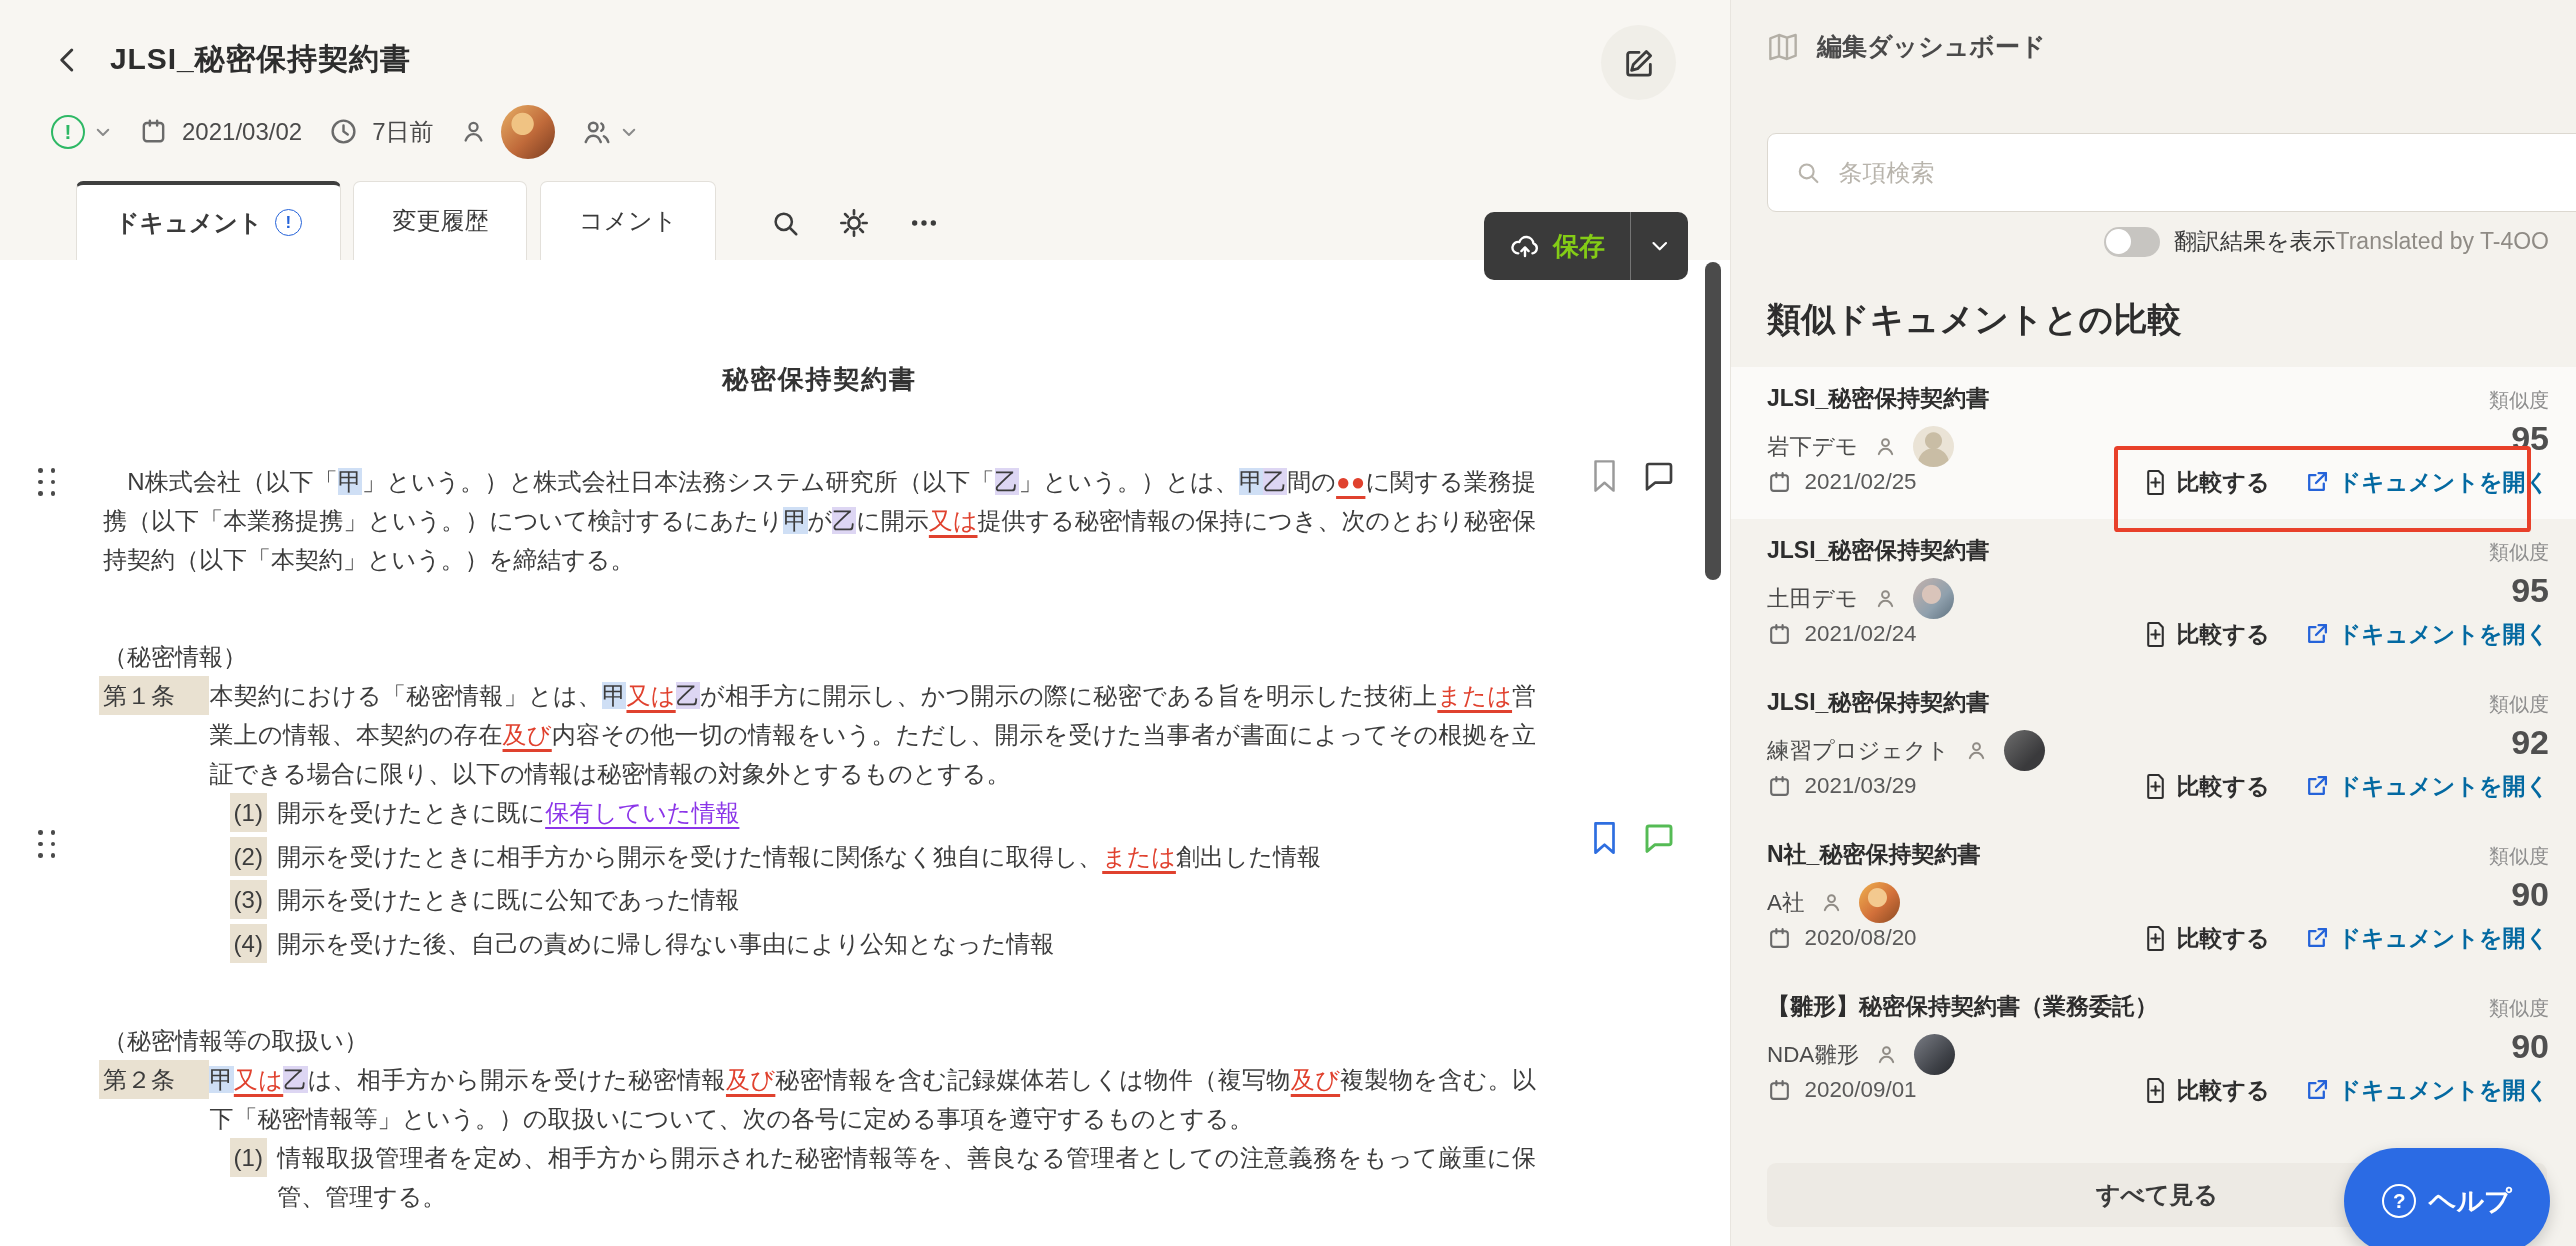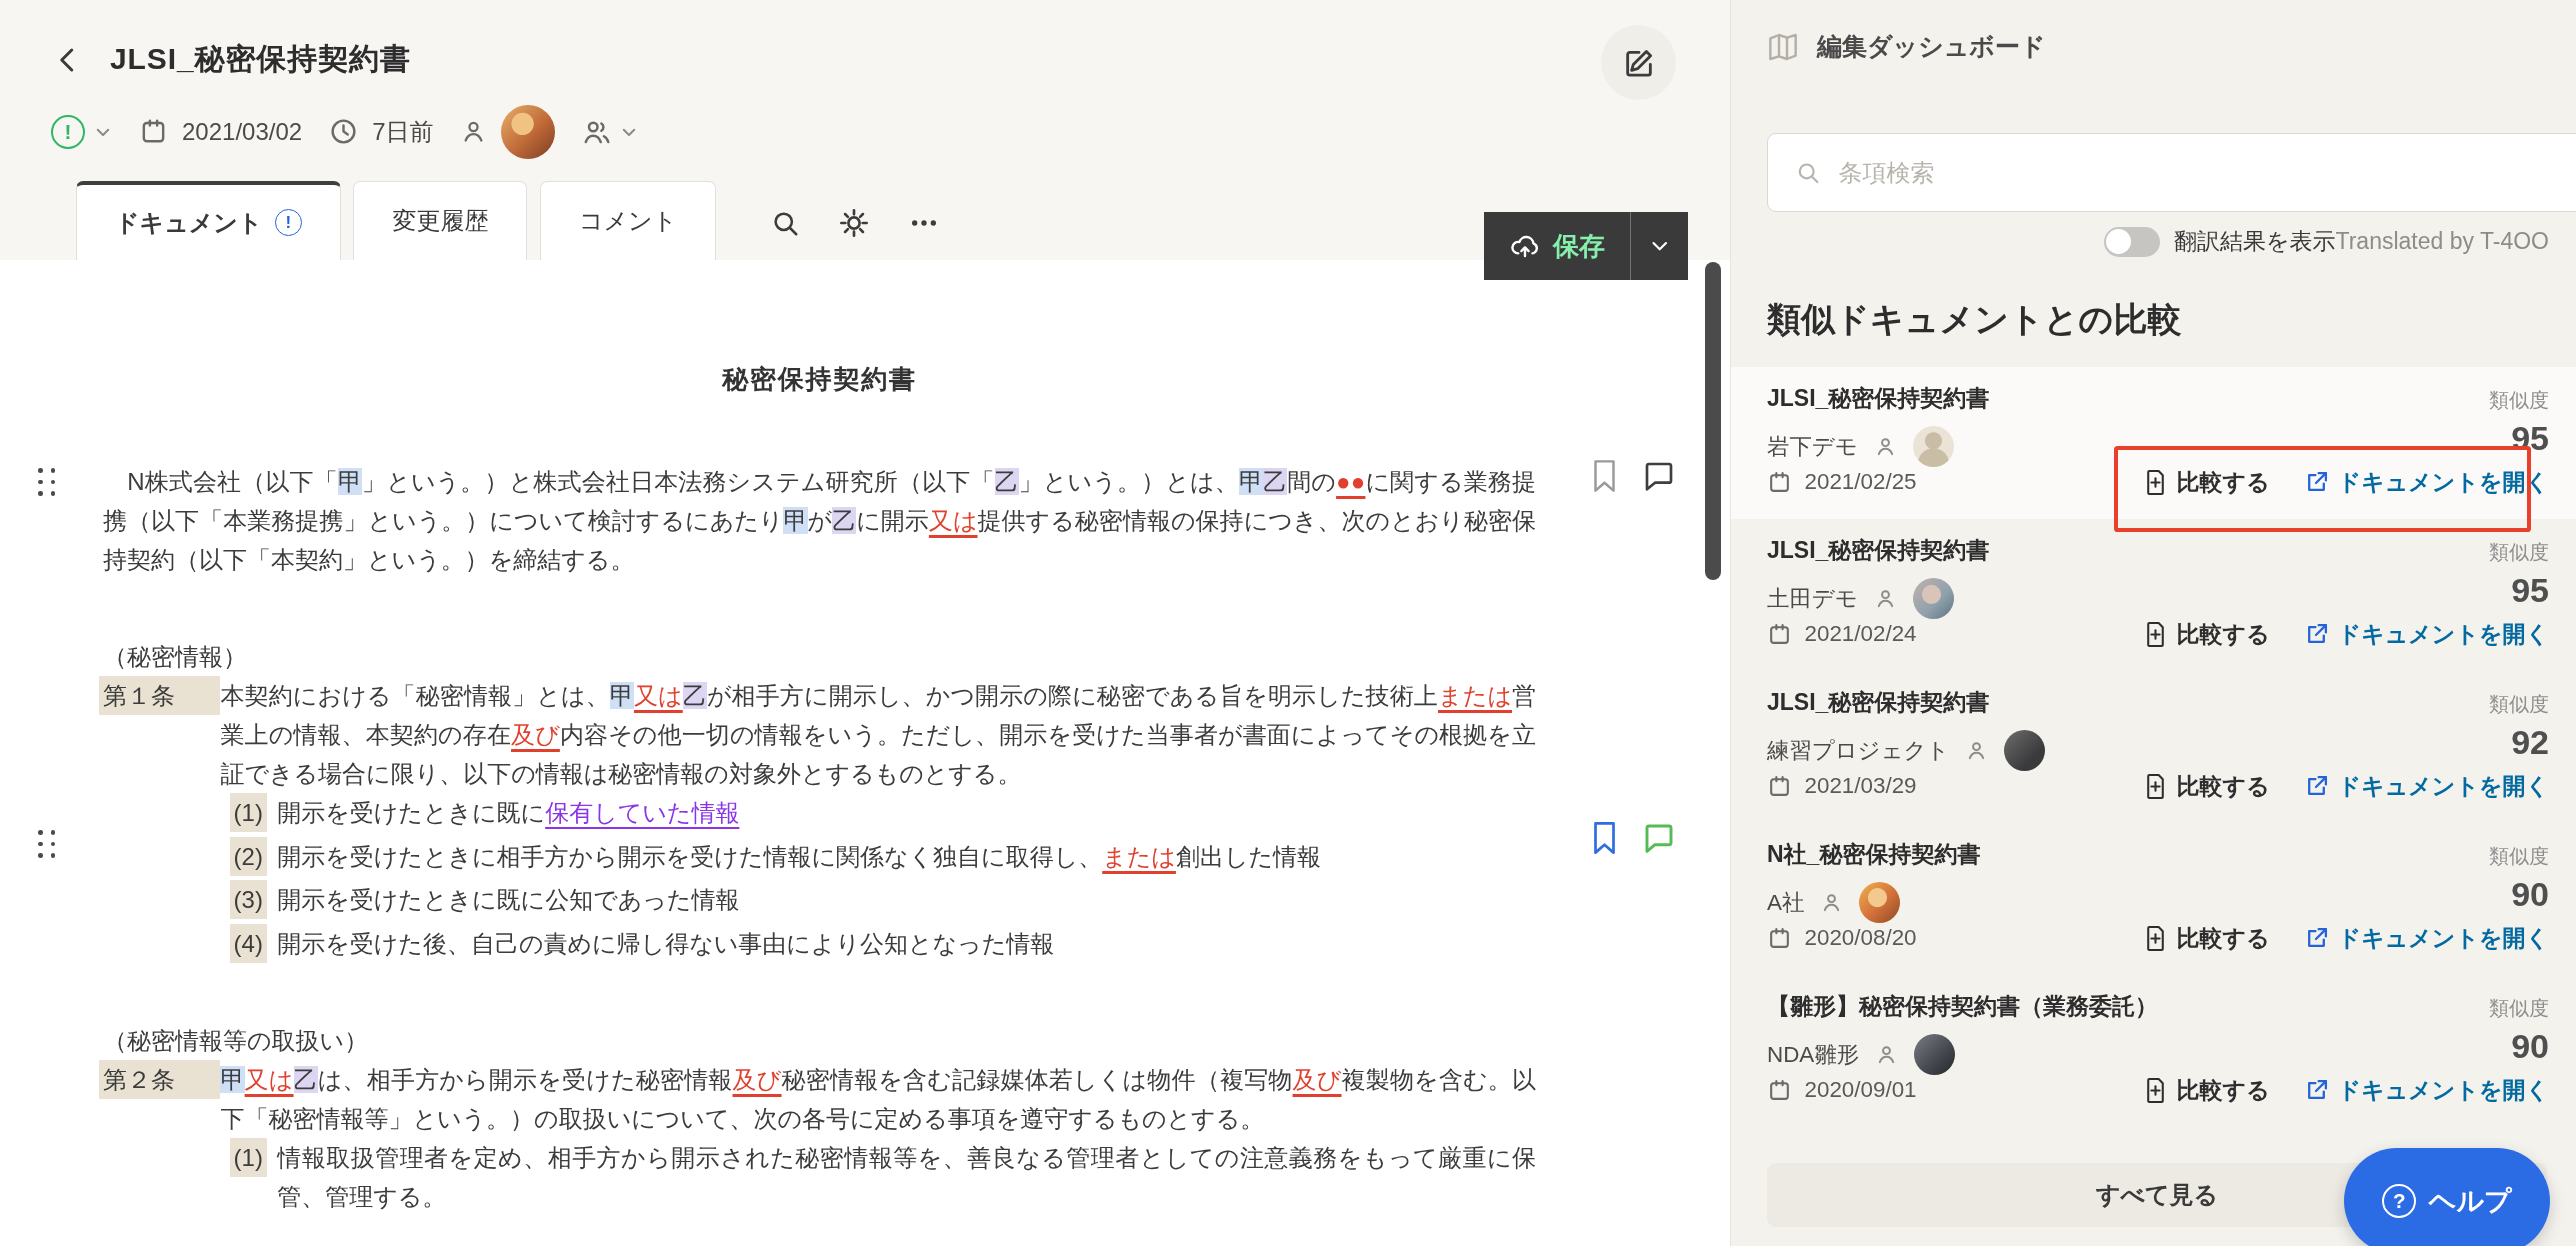--- a/index.html
+++ b/index.html
@@ -24,35 +24,35 @@
   .av-header { width:54px; height:54px; background:radial-gradient(circle at 40% 35%, #f0c383 0 10.7px, transparent 11.6px), linear-gradient(135deg,#e8b066,#c06a3a 55%,#7a3c20); }
   .people-chip { display:flex; align-items:center; gap:7.2px; cursor:pointer; }
 
   .tabs-row { position:absolute; left:76px; bottom:0; display:flex; align-items:flex-end; gap:12.5px; }
   .tab { height:79px; background:#fff; border:0.9px solid #e3e0da; border-bottom:none; border-radius:7.2px 7.2px 0 0; display:flex; align-items:center; justify-content:center; font-size:24px; color:#3a3a3a; padding:0 38px; cursor:pointer; }
   .tab.active { border-top:4.5px solid #3f3f3f; font-weight:bold; gap:12.5px; }
   .tab-bang { width:27px; height:27px; border:1.8px solid #2563d9; border-radius:50%; color:#2563d9; font-size:17px; font-weight:bold; display:flex; align-items:center; justify-content:center; }
   .toolbar-icons { display:flex; align-items:center; gap:38px; margin:0 0 21.5px 41px; }
   .tool-icon { cursor:pointer; }
 
-  .save-btn { position:absolute; right:42px; top:212px; height:68px; background:#3a3a3a; color:#86efac; border-radius:0; display:flex; align-items:stretch; z-index:6; cursor:pointer; overflow:hidden; }
+  .save-btn { position:absolute; right:42px; top:212px; height:68px; background:#3a3a3a; color:#84cc16; border-radius:10px; display:flex; align-items:stretch; z-index:6; cursor:pointer; overflow:hidden; }
   .save-main { display:flex; align-items:center; gap:12.5px; padding:0 25px; font-size:26px; font-weight:bold; }
   .save-divider { width:0.9px; background:rgba(255,255,255,.3); }
   .save-caret { width:57px; display:flex; align-items:center; justify-content:center; }
 
   
   .doc-area { position:absolute; top:260px; left:0; width:1730px; height:987px; background:#fff; overflow:hidden; }
   .doc-scrollbar { position:absolute; right:9px; top:1.8px; width:16px; height:318px; background:#4b4b4b; border-radius:8px; cursor:pointer; }
   .doc-content { margin-left:103px; width:1433px; font-size:24px; line-height:39px; color:#3c3c3c; }
   .doc-page-title { margin-top:100px; text-align:center; font-size:26px; font-weight:600; letter-spacing:1.8px; color:#333; }
   .doc-heading { margin-top:58px; }
   .doc-block { display:flex; }
   .doc-text { flex:1; text-align:justify; }
   .kind-paragraph { margin-top:63px; }
-  .kind-article .doc-label { flex:0 0 auto; width:121px; align-self:flex-start; background:#e9e1d1; padding:0 3.6px; margin-left:-3.6px; }
+  .kind-article .doc-label { flex:0 0 auto; width:110px; align-self:flex-start; background:#e9e1d1; padding:0 3.6px; margin-left:-3.6px; }
   .kind-item { margin-left:127px; margin-bottom:4.5px; }
   .kind-item .doc-label { flex:0 0 auto; align-self:flex-start; background:#e9e1d1; padding:0 3.6px; margin-right:10.7px; }
   .seg-hl-blue { background:#cfdff5; }
   .seg-hl-purple { background:#ddd6f3; }
   .seg-red-u { color:#e0412e; text-decoration:underline; text-decoration-thickness:2.7px; text-underline-offset:6.3px; text-decoration-color:#e0412e; }
   .seg-purple-u { color:#8b35e8; text-decoration:underline; text-decoration-thickness:1.8px; text-underline-offset:6.3px; cursor:pointer; }
 
   .drag-handle { position:absolute; left:34px; width:25px; height:36px; display:grid; grid-template-columns:repeat(2,4.5px); grid-auto-rows:4.5px; gap:7.2px 8px; align-content:center; justify-content:center; cursor:grab; }
   .drag-handle i { width:4.5px; height:4.5px; border-radius:50%; background:#4a4a4a; }
   .handle-1 { top:204px; } .handle-2 { top:566px; }

